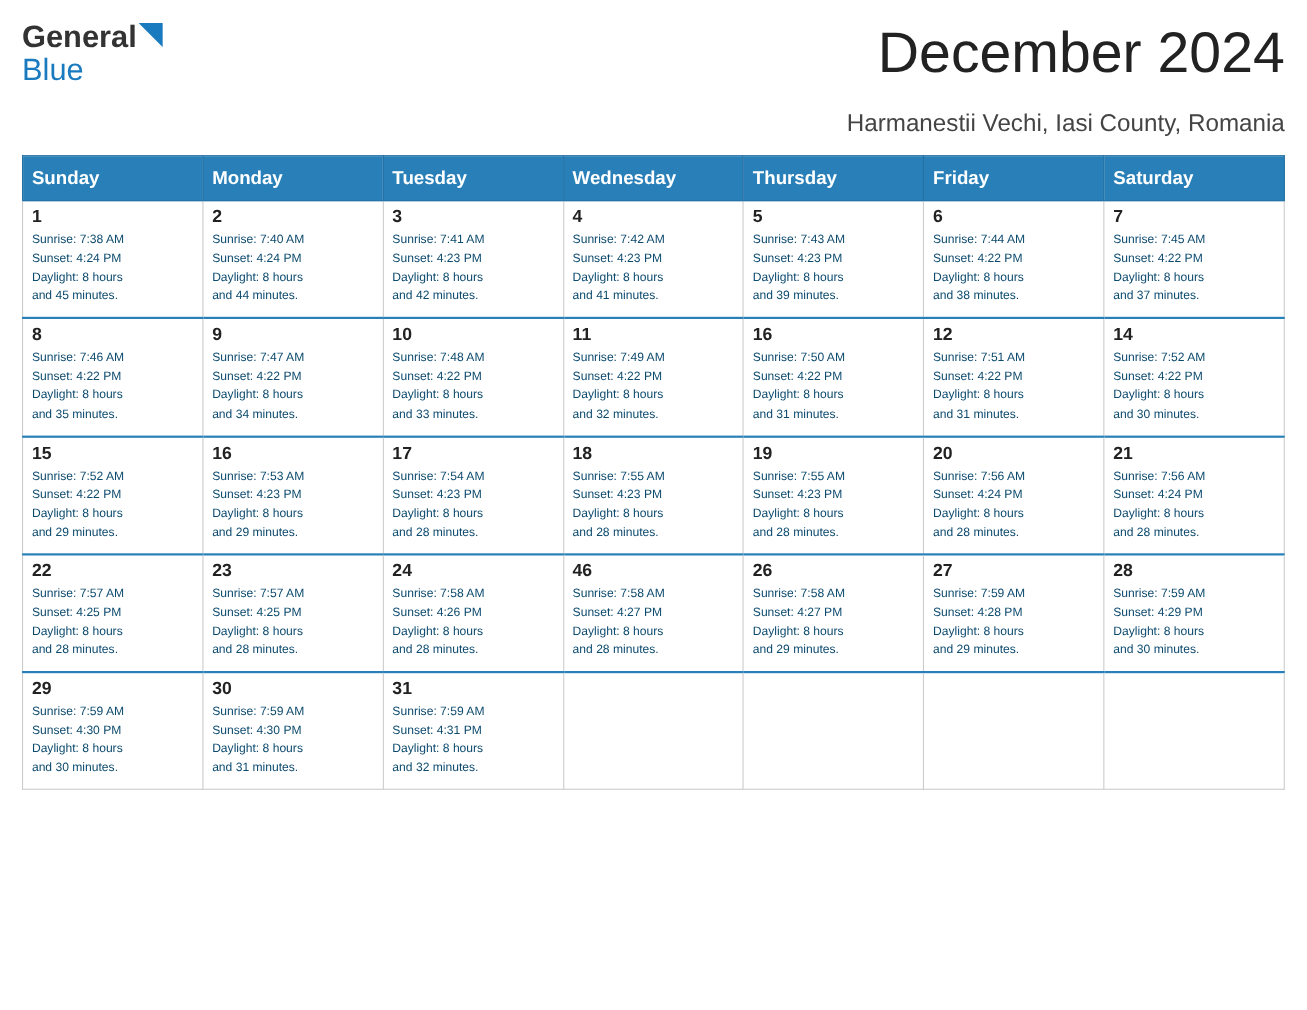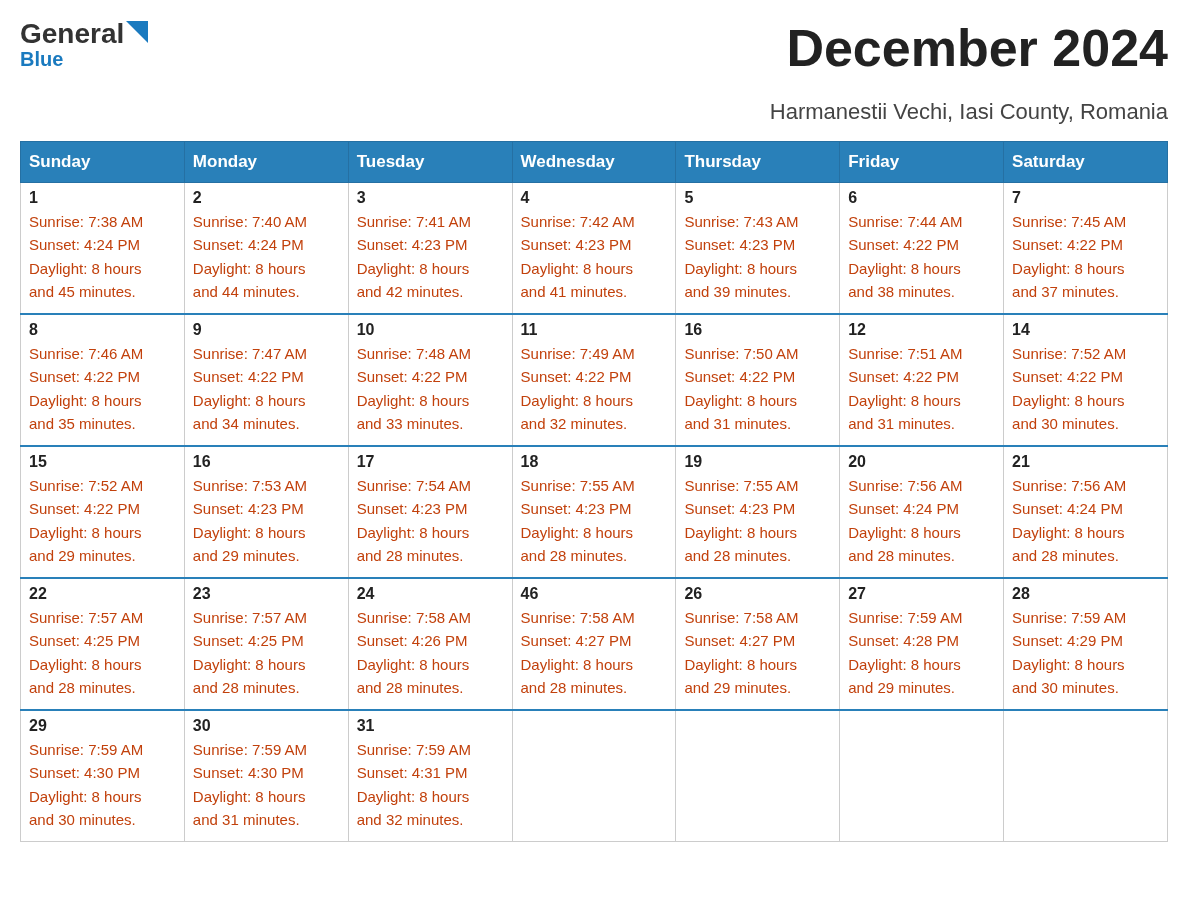--- a/index.html
+++ b/index.html
@@ -22,30 +22,30 @@
       flex-direction: column;
       align-items: flex-start;
     }
     .logo-text {
       font-size: 28px;
       font-weight: bold;
       color: #333;
       line-height: 1;
     }
     .logo-line2 {
-      font-size: 20px;
-      font-weight: bold;
+      font-size: 28px;
+      font-weight: normal;
       color: #1a7abf;
     }
     .title-section {
       text-align: right;
     }
     .month-title {
       font-size: 52px;
-      font-weight: bold;
+      font-weight: normal;
       color: #222;
       line-height: 1.1;
     }
     .location-title {
       font-size: 22px;
       color: #444;
       margin-top: 22px;
     }
     .calendar-table {
       width: 100%;
@@ -70,23 +70,23 @@
       color: #222;
       background: #fff;
     }
     .day-number {
       font-size: 16px;
       font-weight: bold;
       margin-bottom: 3px;
       display: block;
     }
     .day-info {
-      font-size: 15px;
+      font-size: 11px;
       line-height: 1.55;
-      color: #c2410c;
+      color: #0c4a6e;
     }
     .empty-cell {
       background: #fff;
     }
     tr td:first-child .day-number, tr th:first-child {
       
     }
     .row-divider td {
       border-top: 2px solid #2980b9;
     }

